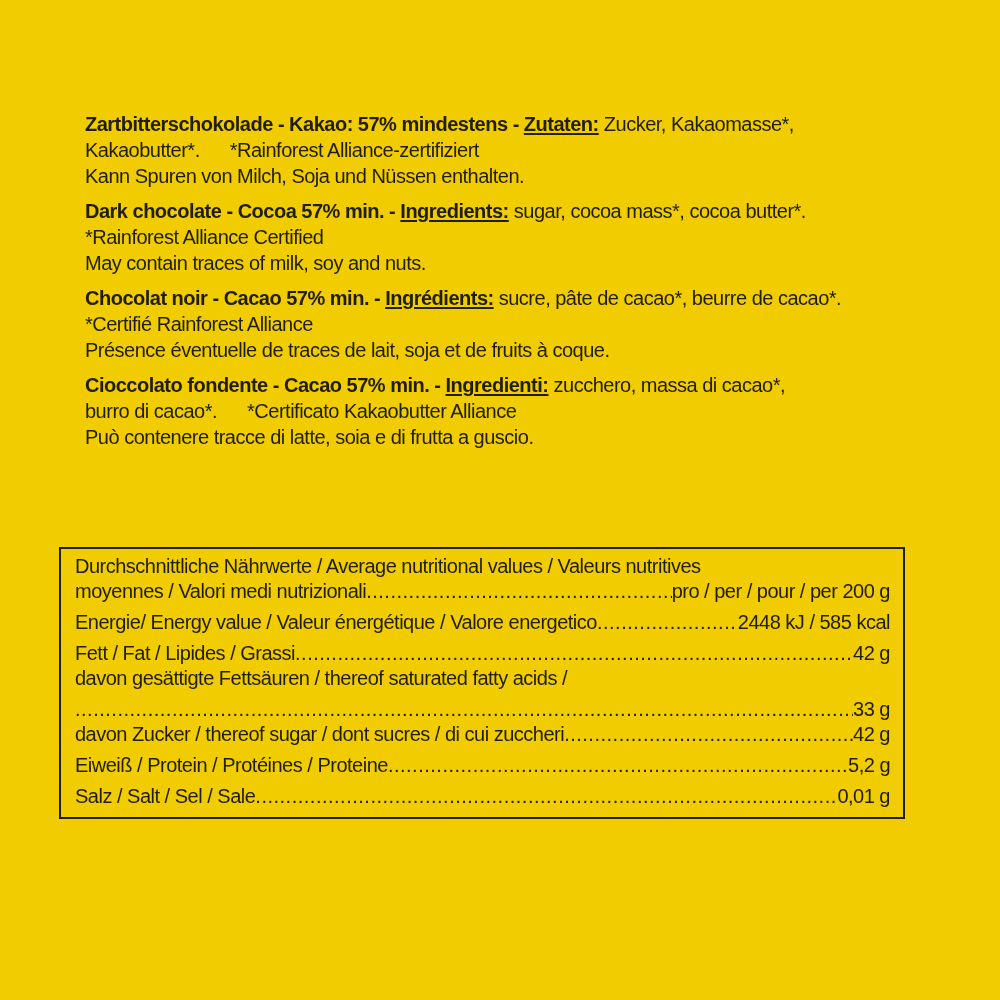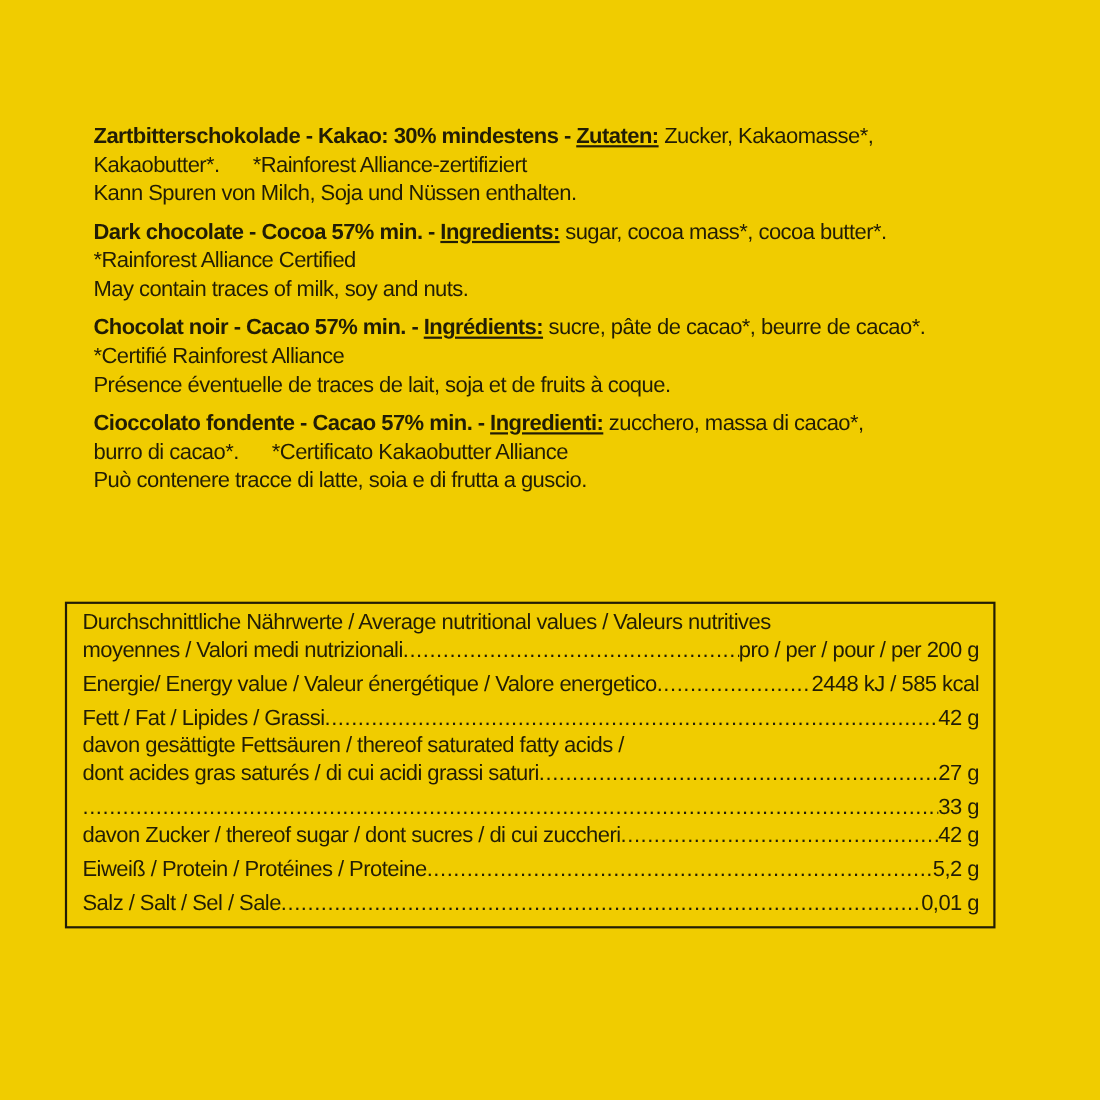--- a/index.html
+++ b/index.html
@@ -70,21 +70,21 @@
     letter-spacing: 0.5px;
   }
   .val { flex: 0 0 auto; }
 </style>
 </head>
 <body>
 
 <div class="label-text">
 
   <div class="para">
-    <div class="line"><span class="bold">Zartbitterschokolade - Kakao: 30% mindestens - </span><span class="bold u">Zutaten:</span><span> Zucker, Kakaomasse*,</span></div>
+    <div class="line"><span class="bold">Zartbitterschokolade - Kakao: 57% mindestens - </span><span class="bold u">Zutaten:</span><span> Zucker, Kakaomasse*,</span></div>
     <div class="line"><span>Kakaobutter*.</span><span class="spacer"></span><span>*Rainforest Alliance-zertifiziert</span></div>
     <div class="line">Kann Spuren von Milch, Soja und Nüssen enthalten.</div>
   </div>
 
   <div class="para">
     <div class="line"><span class="bold">Dark chocolate - Cocoa 57% min. - </span><span class="bold u">Ingredients:</span><span> sugar, cocoa mass*, cocoa butter*.</span></div>
     <div class="line">*Rainforest Alliance Certified</div>
     <div class="line">May contain traces of milk, soy and nuts.</div>
   </div>
 
@@ -118,25 +118,20 @@
   </div>
 
   <div class="trow gap">
     <span class="lbl">Fett / Fat / Lipides / Grassi</span>
     <span class="dots"></span>
     <span class="val">42 g</span>
   </div>
 
   <div>
     <div class="tline">davon gesättigte Fettsäuren / thereof saturated fatty acids /</div>
-    <div class="trow">
-      <span class="lbl">dont acides gras saturés / di cui acidi grassi saturi</span>
-      <span class="dots"></span>
-      <span class="val">27 g</span>
-    </div>
   </div>
 
   <div class="trow gap">
     <span class="dots"></span>
     <span class="val">33 g</span>
   </div>
 
   <div class="trow">
     <span class="lbl">davon Zucker / thereof sugar / dont sucres / di cui zuccheri</span>
     <span class="dots"></span>

